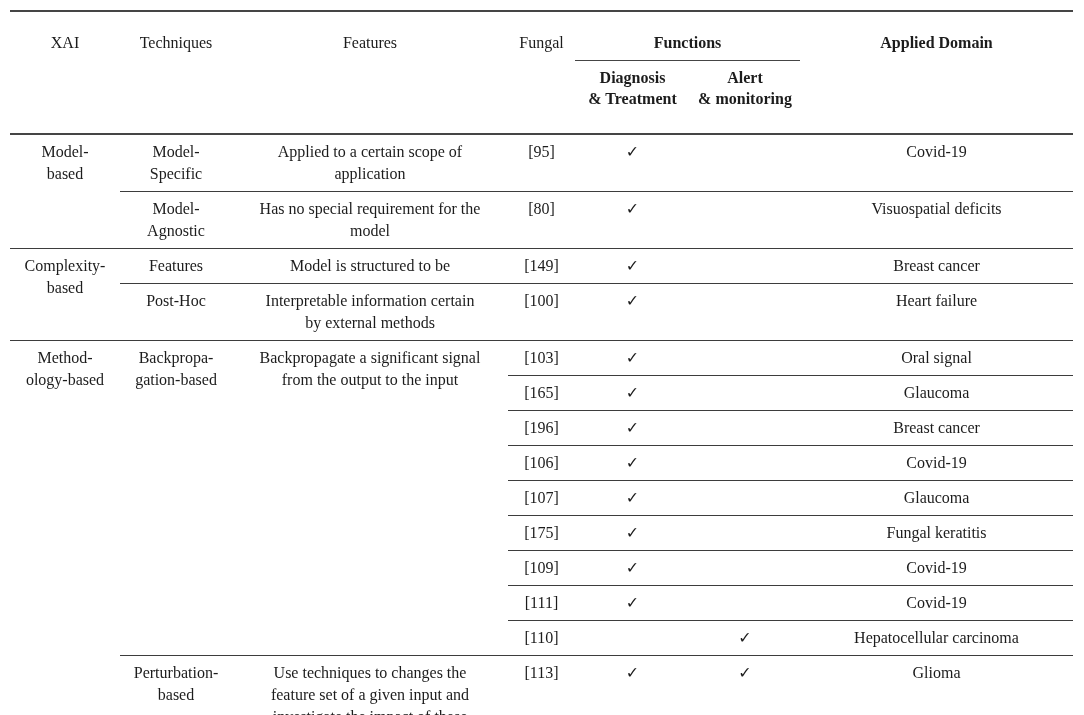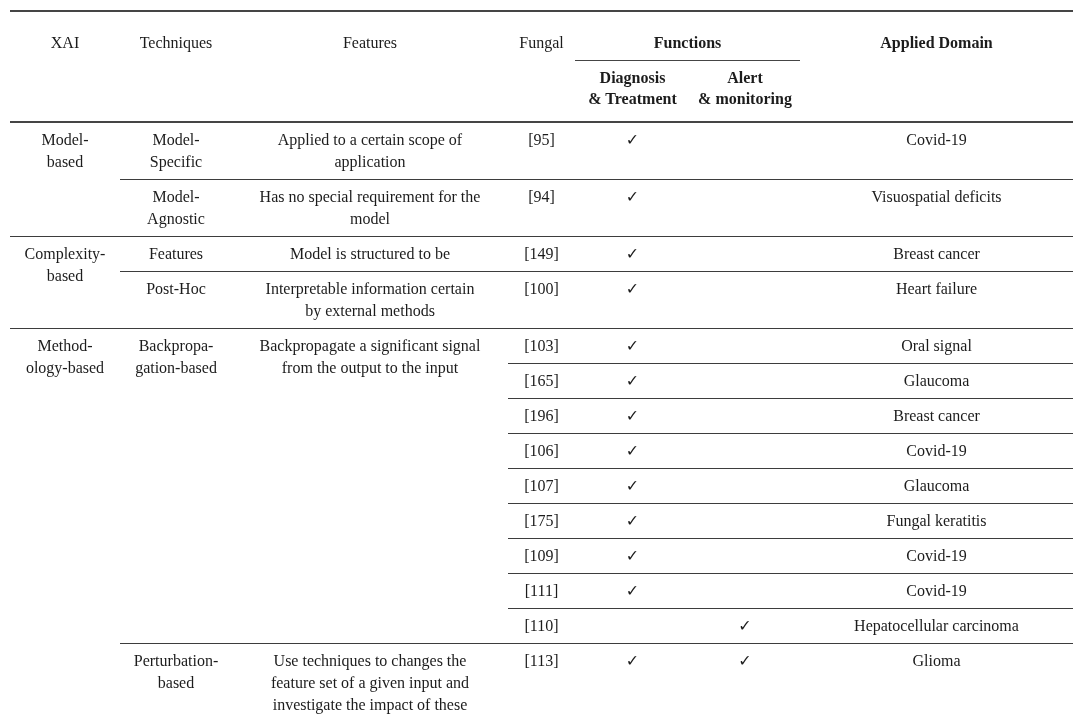--- a/index.html
+++ b/index.html
@@ -24,21 +24,21 @@
     line-height: 22px;
     font-weight: 400;
     padding: 6px 4px;
     white-space: pre-line;
     overflow: hidden;
   }
   th.top { border-top: 2px solid #454545; padding-top: 20px; }
   th.bold, th.sub { font-weight: 700; }
   th.hb { border-bottom: 2px solid #454545; }
   th.fn { border-bottom: 1px solid #454545; padding-bottom: 6px; font-family: Liberation Serif, serif; }
-  th.sub { padding-top: 6px; padding-bottom: 12px; line-height: 21px; font-family: Liberation Serif, serif; }
+  th.sub { padding-top: 6px; padding-bottom: 24px; line-height: 21px; font-family: Liberation Serif, serif; }
   td.b   { border-bottom: 1px solid #3d3d3d; }
   td.sec { border-bottom: 1px solid #3d3d3d; }
   td.end { border-bottom: 2px solid #454545; }
   td.chk { font-size: 16px; }
   col.c-xai  { width: 110px; }
   col.c-tech { width: 112px; }
   col.c-feat { width: 276px; }
   col.c-pap  { width: 67px; }
   col.c-diag { width: 115px; }
   col.c-alrt { width: 110px; }
@@ -85,21 +85,21 @@
       <td class="b">[95]</td>
       <td class="b chk">✓</td>
       <td class="b chk"></td>
       <td class="b">Covid-19</td>
     </tr>
     <tr>
       <td class="sec">Model-
 Agnostic</td>
       <td class="sec">Has no special requirement for the
 model</td>
-      <td class="sec">[94]</td>
+      <td class="sec">[80]</td>
       <td class="sec chk">✓</td>
       <td class="sec chk"></td>
       <td class="sec">Visuospatial deficits</td>
     </tr>
 
     <tr>
       <td rowspan="2" class="sec">Complexity-
 based</td>
       <td class="b">Features</td>
       <td class="b">Model is structured to be</td>

